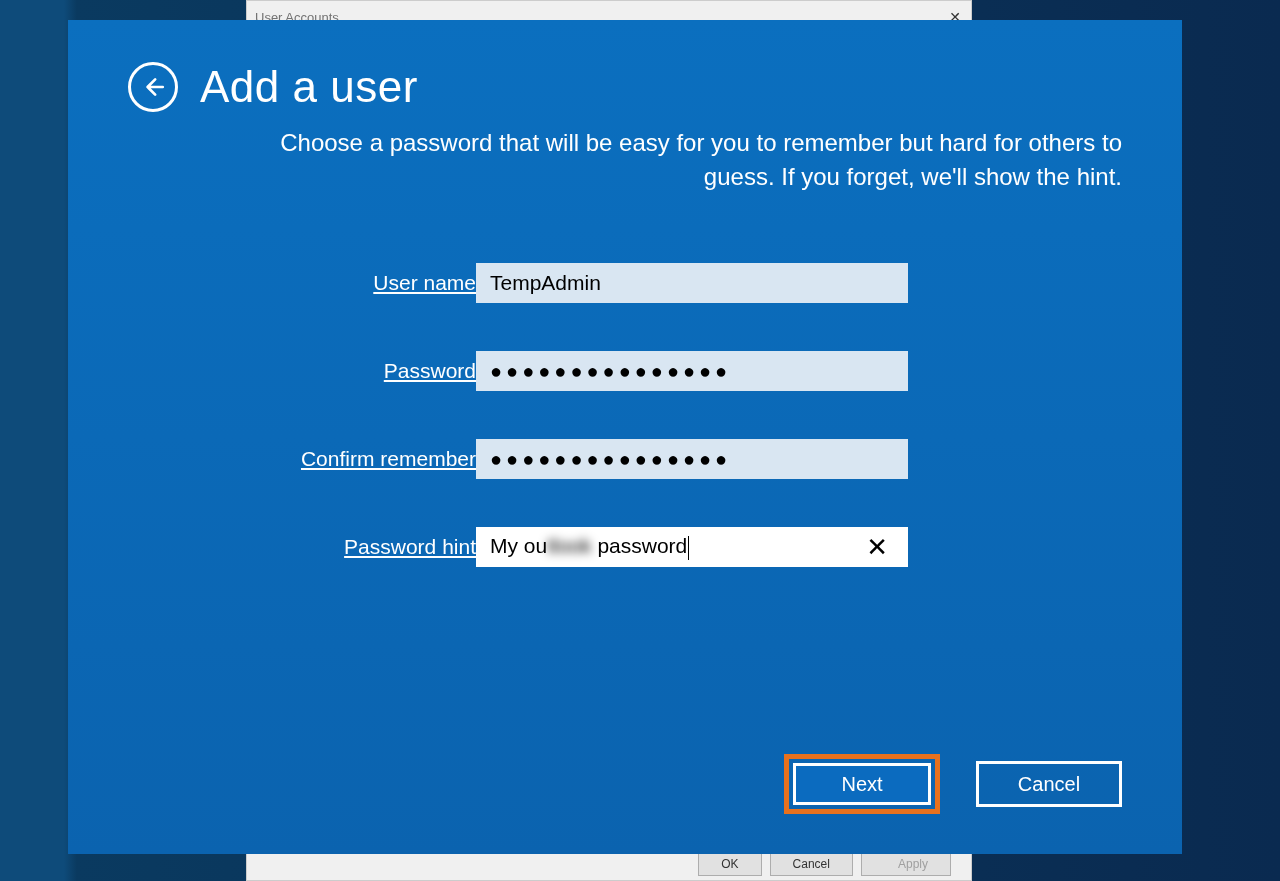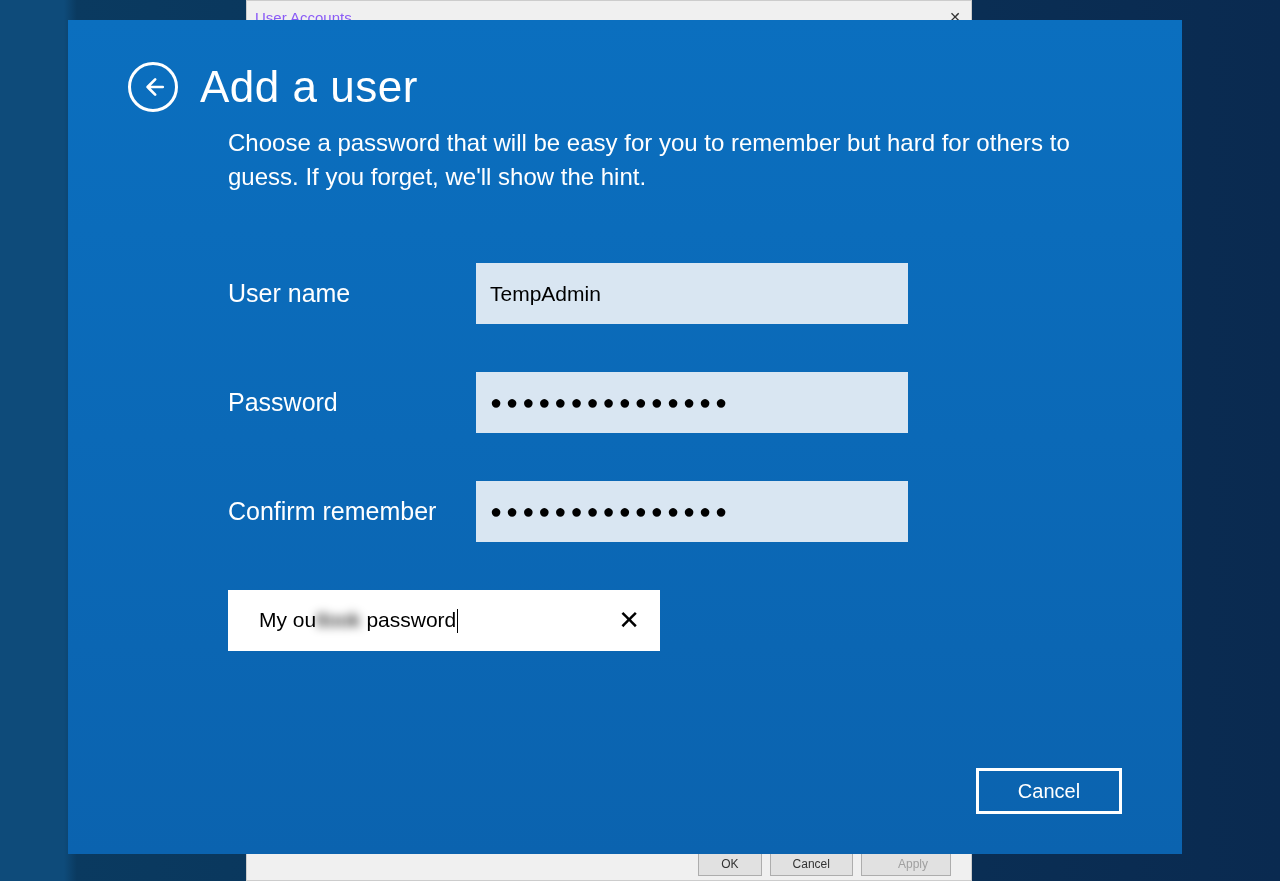--- a/index.html
+++ b/index.html
@@ -13,60 +13,61 @@
     }
     .bg-dialog {
       position: absolute;
       top: 0px;
       left: 246px;
       width: 726px;
       height: 881px;
       background: #f0f0f0;
       border: 1px solid #ccc;
     }
-    .bg-dialog .titlebar { height:32px; display:flex; align-items:center; padding:0 8px; font-size:15px; color:#8b5cf6; }
+    .bg-dialog .titlebar { height:32px; display:flex; align-items:center; padding:0 8px; font-size:13px; color:#737373; }
     .bg-dialog .close-x { position:absolute; right:10px; top:8px; font-size:14px; color:#333; }
     .bg-buttons { position:absolute; bottom:4px; right:20px; display:flex; gap:8px; }
     .bg-buttons .btn { border:1px solid #adadad; background:#e1e1e1; padding:4px 22px; font-size:12px; color:#333; }
     .bg-buttons .btn.disabled { color:#a0a0a0;padding-left:36px; }
     .modal {
       position: absolute;
       top: 20px;
       left: 68px;
       width: 1114px;
       height: 834px;
       background: #0b6bbf;
       background: linear-gradient(to bottom, #0b6fbf 0%, #0b63af 100%);
       color: #ffffff;
       padding: 42px 60px 30px 60px;
+      text-align: right;
     }
     .modal-header { display:flex; align-items:center; gap:22px; }
     .back-circle {
       width: 50px; height: 50px; border: 3px solid #ffffff; border-radius: 50%;
       display:flex; align-items:center; justify-content:center; cursor:pointer;
     }
     .back-circle svg { width:26px; height:26px; }
     .modal-title { font-size: 44px; font-weight: 300; letter-spacing: 0.5px; }
     .modal-subtitle { margin-top: 14px; margin-left: 100px; font-size: 24px; font-weight: 400; line-height: 1.4; max-width: 920px; }
     .form { margin-top: 70px; margin-left: 100px; }
     .form-row { display:flex; align-items:center; margin-bottom: 48px; }
-    .form-label { width: 248px; font-size: 25px; font-weight: 400; }
+    .form-label { width: 248px; font-size: 21px; font-weight: 400; text-decoration: underline; }
     .input-box {
-      width: 432px; height: 61px; background: #d9e6f2; border: none;
+      width: 432px; height: 40px; background: #d9e6f2; border: none;
       font-size: 21px; color: #000; padding: 0 14px; display:flex; align-items:center;
       font-family:"Segoe UI", Arial, sans-serif;
     }
     .input-box.dots { letter-spacing: 4px; font-size: 20px; }
     .input-box.active {
       background: #ffffff;
       position: relative;
       display:flex; justify-content:space-between; align-items:center;
     }
     .input-box.active .clear-btn { font-size: 26px; font-weight: 400; color: #000; cursor:pointer; padding:0 6px; }
-    .hint-text { position: relative; margin-left: 17px; }
+    .hint-text { position: relative; }
     .hint-text .blur { filter: blur(5px); }
     .cursor { display:inline-block; width:1px; height:24px; background:#000; vertical-align:middle; margin-left:1px; }
     .footer-buttons { position:absolute; bottom:40px; right:60px; display:flex; gap:36px; align-items:center; }
     .next-wrap { border: 5px solid #e8711d; padding:4px; }
     .btn-next {
       width: 138px; height: 42px; background:#0b6bbf; border: 3px solid #ffffff;
       color:#fff; font-size:20px; display:flex; align-items:center; justify-content:center; cursor:pointer;
     }
     .btn-cancel {
       width: 146px; height: 46px; border: 3px solid #ffffff; background: transparent;
@@ -105,25 +106,29 @@
     </div>
     <div class="form-row">
       <div class="form-label">Password</div>
       <div class="input-box dots">●●●●●●●●●●●●●●●</div>
     </div>
     <div class="form-row">
       <div class="form-label">Confirm remember</div>
       <div class="input-box dots">●●●●●●●●●●●●●●●</div>
     </div>
     <div class="form-row">
+      <div class="form-label">Password hint</div>
       <div class="input-box active">
         <span class="hint-text">
           <span>My ou</span><span class="blur">tlook</span><span> password</span><span class="cursor"></span>
         </span>
         <span class="clear-btn">✕</span>
       </div>
     </div>
   </div>
 
   <div class="footer-buttons">
+    <div class="next-wrap">
+      <div class="btn-next">Next</div>
+    </div>
     <div class="btn-cancel">Cancel</div>
   </div>
 </div>
 
 </body></html>

